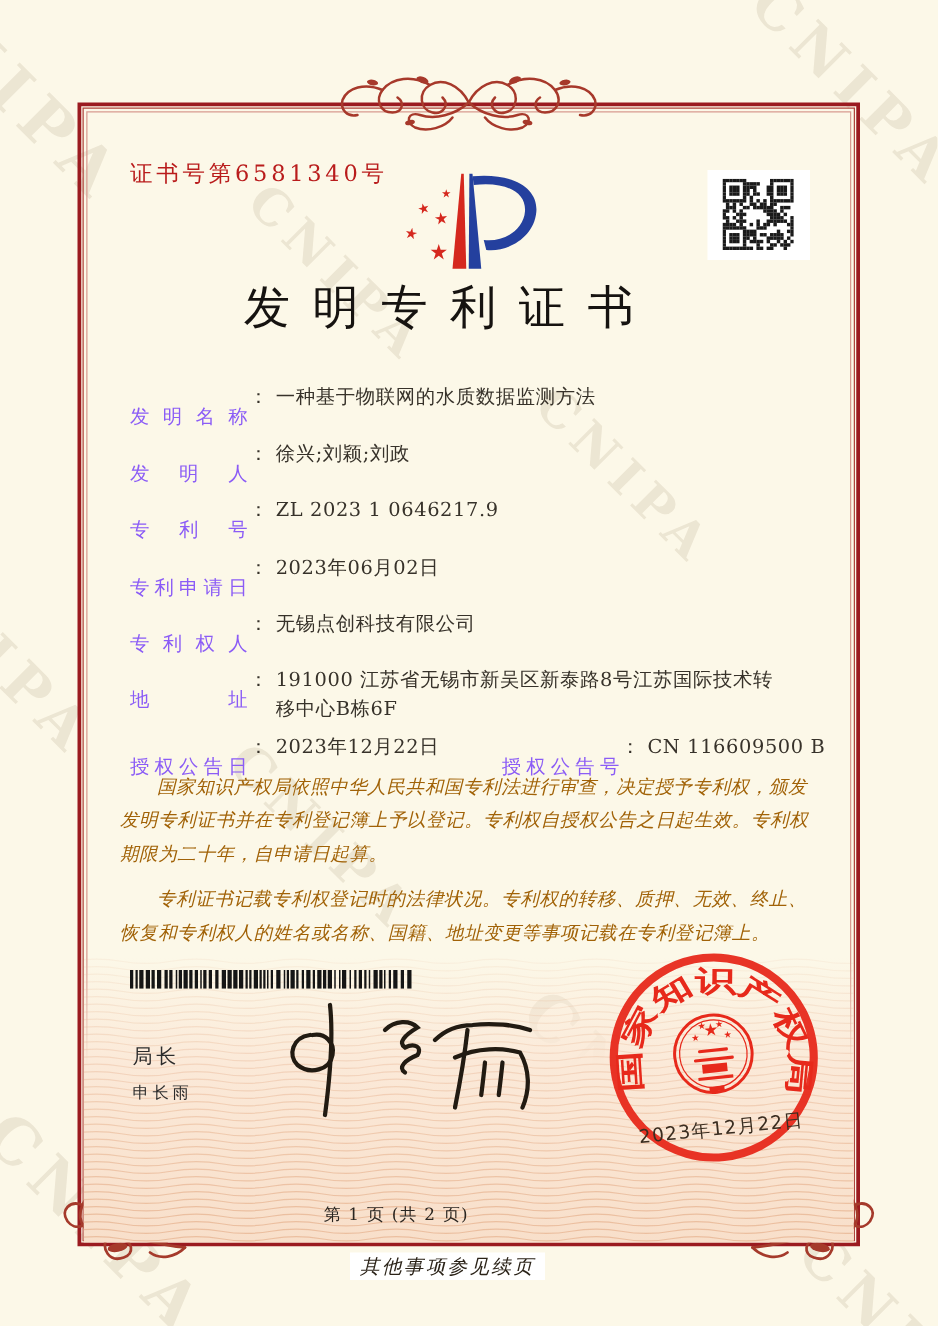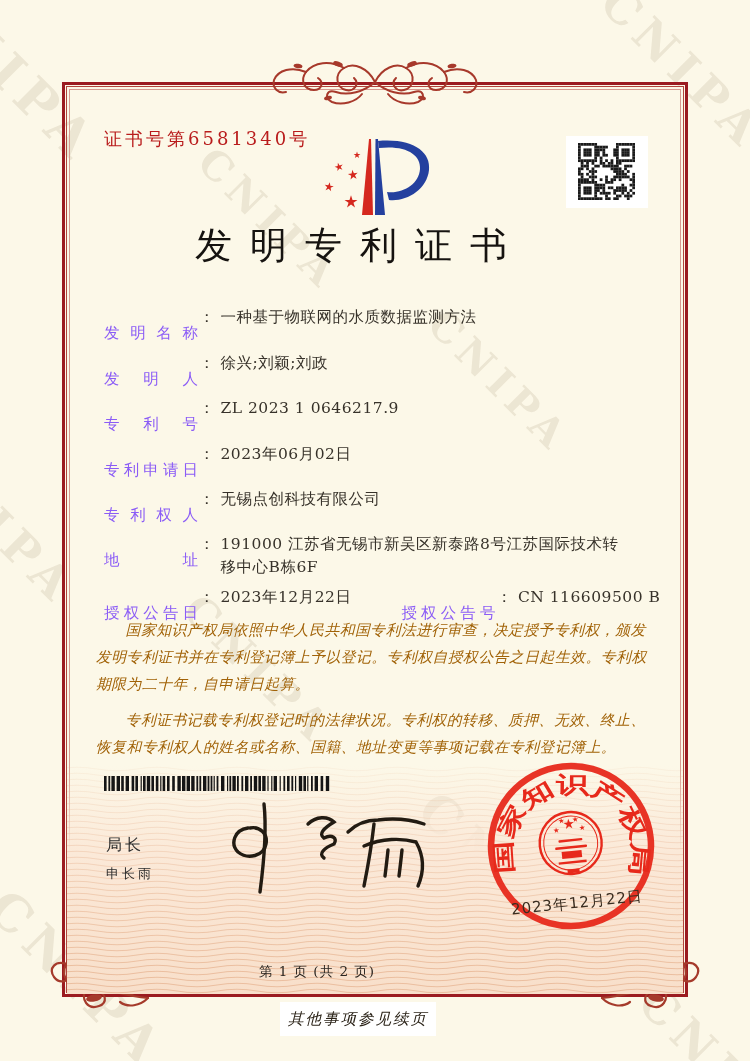--- a/index.html
+++ b/index.html
@@ -37,21 +37,21 @@
         background:linear-gradient(180deg,rgba(252,240,226,0) 0%,#fbe9d8 38%,#f8dfca 100%);}
   .barcode{position:absolute;left:104px;top:776px;}
   .signer-role{position:absolute;left:106px;top:835px;font-family:"DejaVu Sans","Liberation Sans",sans-serif;
         font-size:16px;letter-spacing:3px;color:#2c2c2c;}
   .signer-name{position:absolute;left:106px;top:865px;font-family:"DejaVu Sans","Liberation Sans",sans-serif;
         font-size:13px;letter-spacing:3px;color:#2c2c2c;}
   .signature{position:absolute;left:196px;top:794px;}
   .seal{position:absolute;left:482px;top:757px;}
   .page-info{position:absolute;left:62px;top:963px;width:510px;text-align:center;
         font-size:13.5px;color:#2a2520;letter-spacing:1px;}
-  .cont-box{position:absolute;left:280px;top:1002px;width:156px;height:34px;background:#ffffff;
+  .cont-box{position:absolute;left:280px;top:1002px;width:156px;height:22px;background:#ffffff;
         display:flex;align-items:center;justify-content:center;}
   .cont-box span{font-size:15.5px;font-style:italic;letter-spacing:2px;color:#2b2318;}
   .orn{position:absolute;pointer-events:none;}
 </style>
 </head>
 <body>
 
 <div class="page">
 
   <div id="wm-layer">

